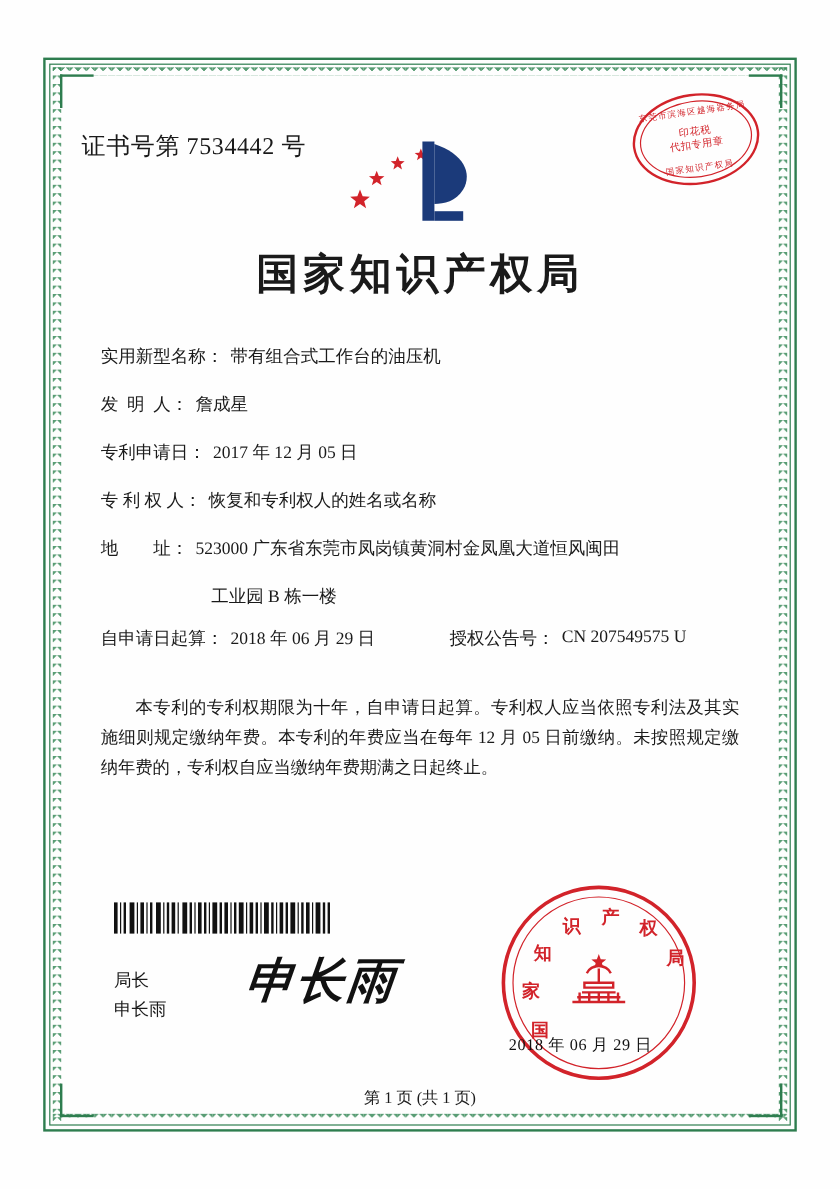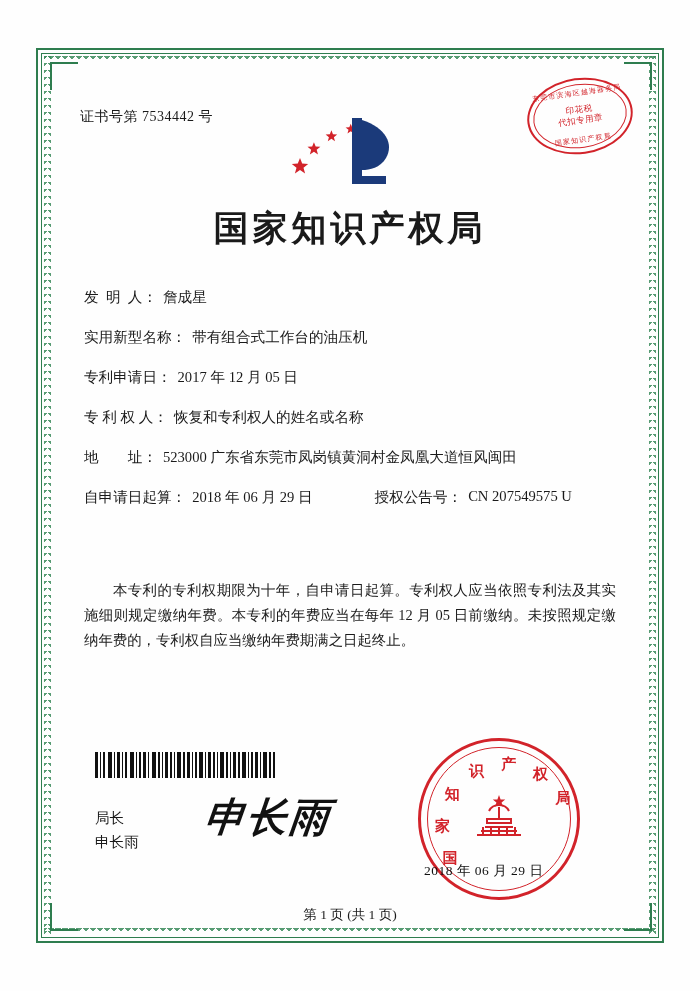--- a/index.html
+++ b/index.html
@@ -60,22 +60,22 @@
     border: 2px solid #2e7d4f;
   }
   .c-tl { left: 50px;  top: 62px;  border-right: none; border-bottom: none; }
   .c-tr { left: 624px; top: 62px;  border-left: none;  border-bottom: none; }
   .c-bl { left: 50px;  top: 903px; border-right: none; border-top: none; }
   .c-br { left: 624px; top: 903px; border-left: none;  border-top: none; }
 
   
   .cert-no {
     position: absolute;
-    left: 80px; top: 108px;
-    font-size: 14px;
+    left: 68px; top: 108px;
+    font-size: 20px;
     letter-spacing: .5px;
     white-space: nowrap;
   }
 
   
   .seal-oval {
     position: absolute;
     left: 527px; top: 78px;
     width: 102px; height: 72px;
     border: 2px solid #d2232a;
@@ -292,44 +292,45 @@
       <path d="M72 10 C96 18 104 34 96 48 C90 58 80 60 72 60 Z" fill="#1b3a7a"></path>
       <path d="M72 66 L96 66 L96 74 L72 74 Z" fill="#1b3a7a"></path>
     </svg>
   </div>
 
   <div class="main-title">国家知识产权局</div>
 
   <div class="fields">
 
     <div class="frow">
+      <span class="flabel">实用新型名称：</span>
+      <span class="fvalue">带有组合式工作台的油压机</span>
+    </div>
+
+    <div class="frow">
       <span class="flabel">发  明  人：</span>
       <span class="fvalue">詹成星</span>
-    </div>
-
-    <div class="frow">
-      <span class="flabel">实用新型名称：</span>
-      <span class="fvalue">带有组合式工作台的油压机</span>
     </div>
 
 
     <div class="frow">
       <span class="flabel">专利申请日：</span>
       <span class="fvalue">2017 年 12 月 05 日</span>
     </div>
 
     <div class="frow">
       <span class="flabel">专 利 权 人：</span>
       <span class="fvalue">恢复和专利权人的姓名或名称</span>
     </div>
 
     <div class="frow">
       <span class="flabel">地        址：</span>
       <span class="fvalue">523000  广东省东莞市凤岗镇黄洞村金凤凰大道恒风闽田</span>
     </div>
+    <div class="addr2">工业园 B 栋一楼</div>
 
     <div class="frow two" style="margin-top:16px">
       <span class="flabel">自申请日起算：</span>
       <span class="fvalue">2018 年 06 月 29 日</span>
       <span class="flabel2">授权公告号：</span>
       <span class="fvalue">CN 207549575 U</span>
     </div>
   </div>
 
   <div class="body-text">

